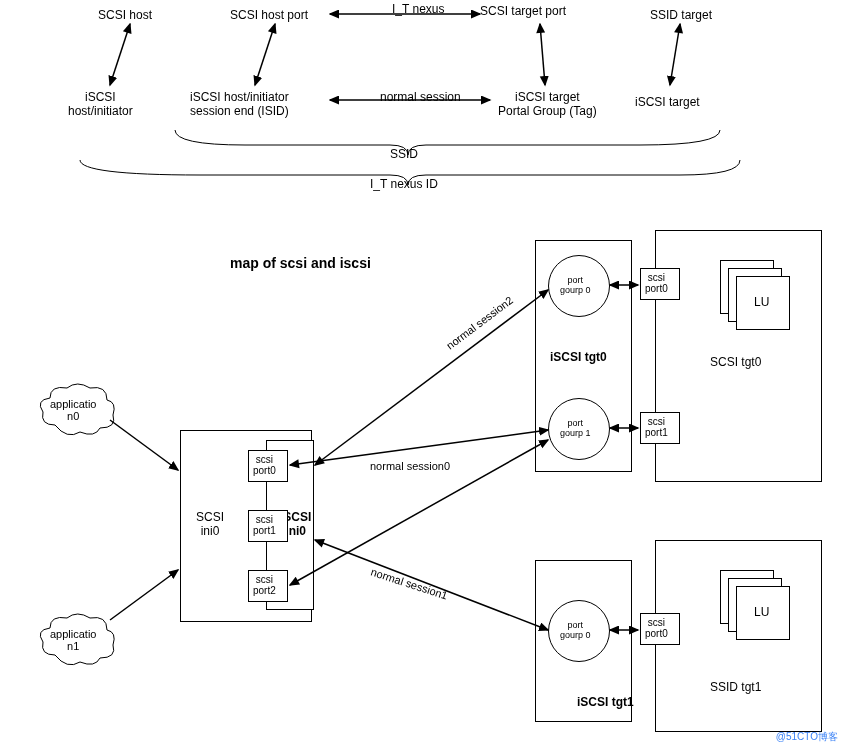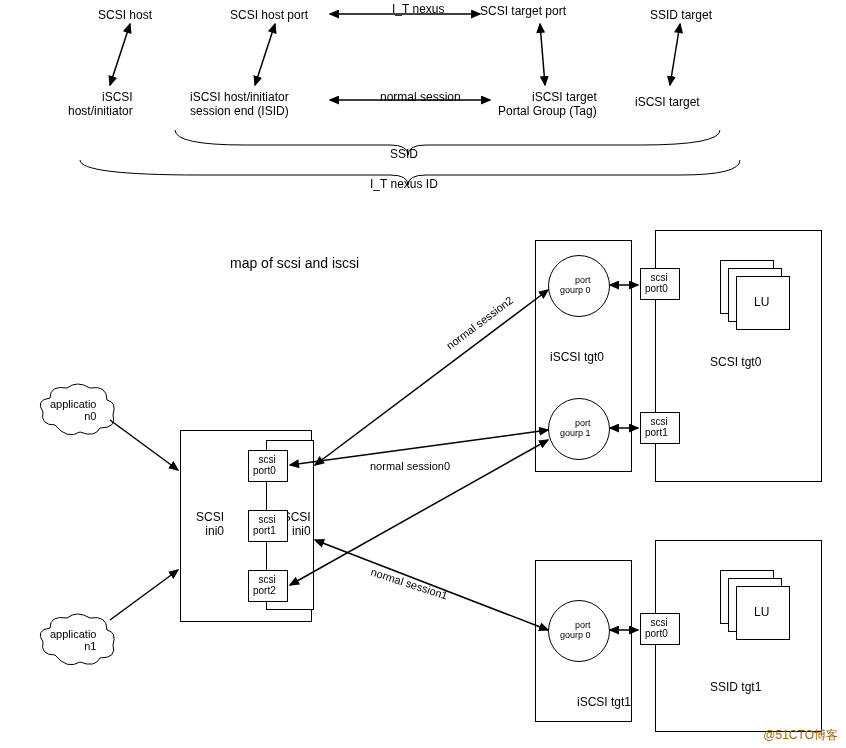--- a/index.html
+++ b/index.html
@@ -1,23 +1,23 @@
 <!DOCTYPE html>
 <html><head>
 <meta charset="utf-8">
 <style>
   body{margin:0;padding:0;background:#fff;font-family:Arial,Helvetica,sans-serif;font-size:12px;color:#000}
   .stage{position:relative;width:846px;height:748px}
-  .lbl{position:absolute;text-align:right;white-space:pre}
+  .lbl{position:absolute;text-align:center;white-space:pre}
   .box{position:absolute;border:1px solid #000;background:#fff}
   .circle{position:absolute;border:1px solid #000;border-radius:50%;background:#fff}
   .cloud{position:absolute}
-  .wm{position:absolute;right:8px;bottom:4px;color:#a16207;font-size:12px}
+  .wm{position:absolute;right:8px;bottom:4px;color:#3b82f6;font-size:10px}
   svg.ovr{position:absolute;left:0;top:0;width:846px;height:748px;pointer-events:none}
-  .th{font-weight:normal}
+  .th{font-weight:bold}
 </style>
 </head>
 <body>
 <div class="stage">
 
 <div class="lbl" style="left:98px;top:8px">SCSI host</div>
 <div class="lbl" style="left:230px;top:8px">SCSI host port</div>
 <div class="lbl" style="left:392px;top:2px">I_T nexus</div>
 <div class="lbl" style="left:480px;top:4px">SCSI target port</div>
 <div class="lbl" style="left:650px;top:8px">SSID target</div>

